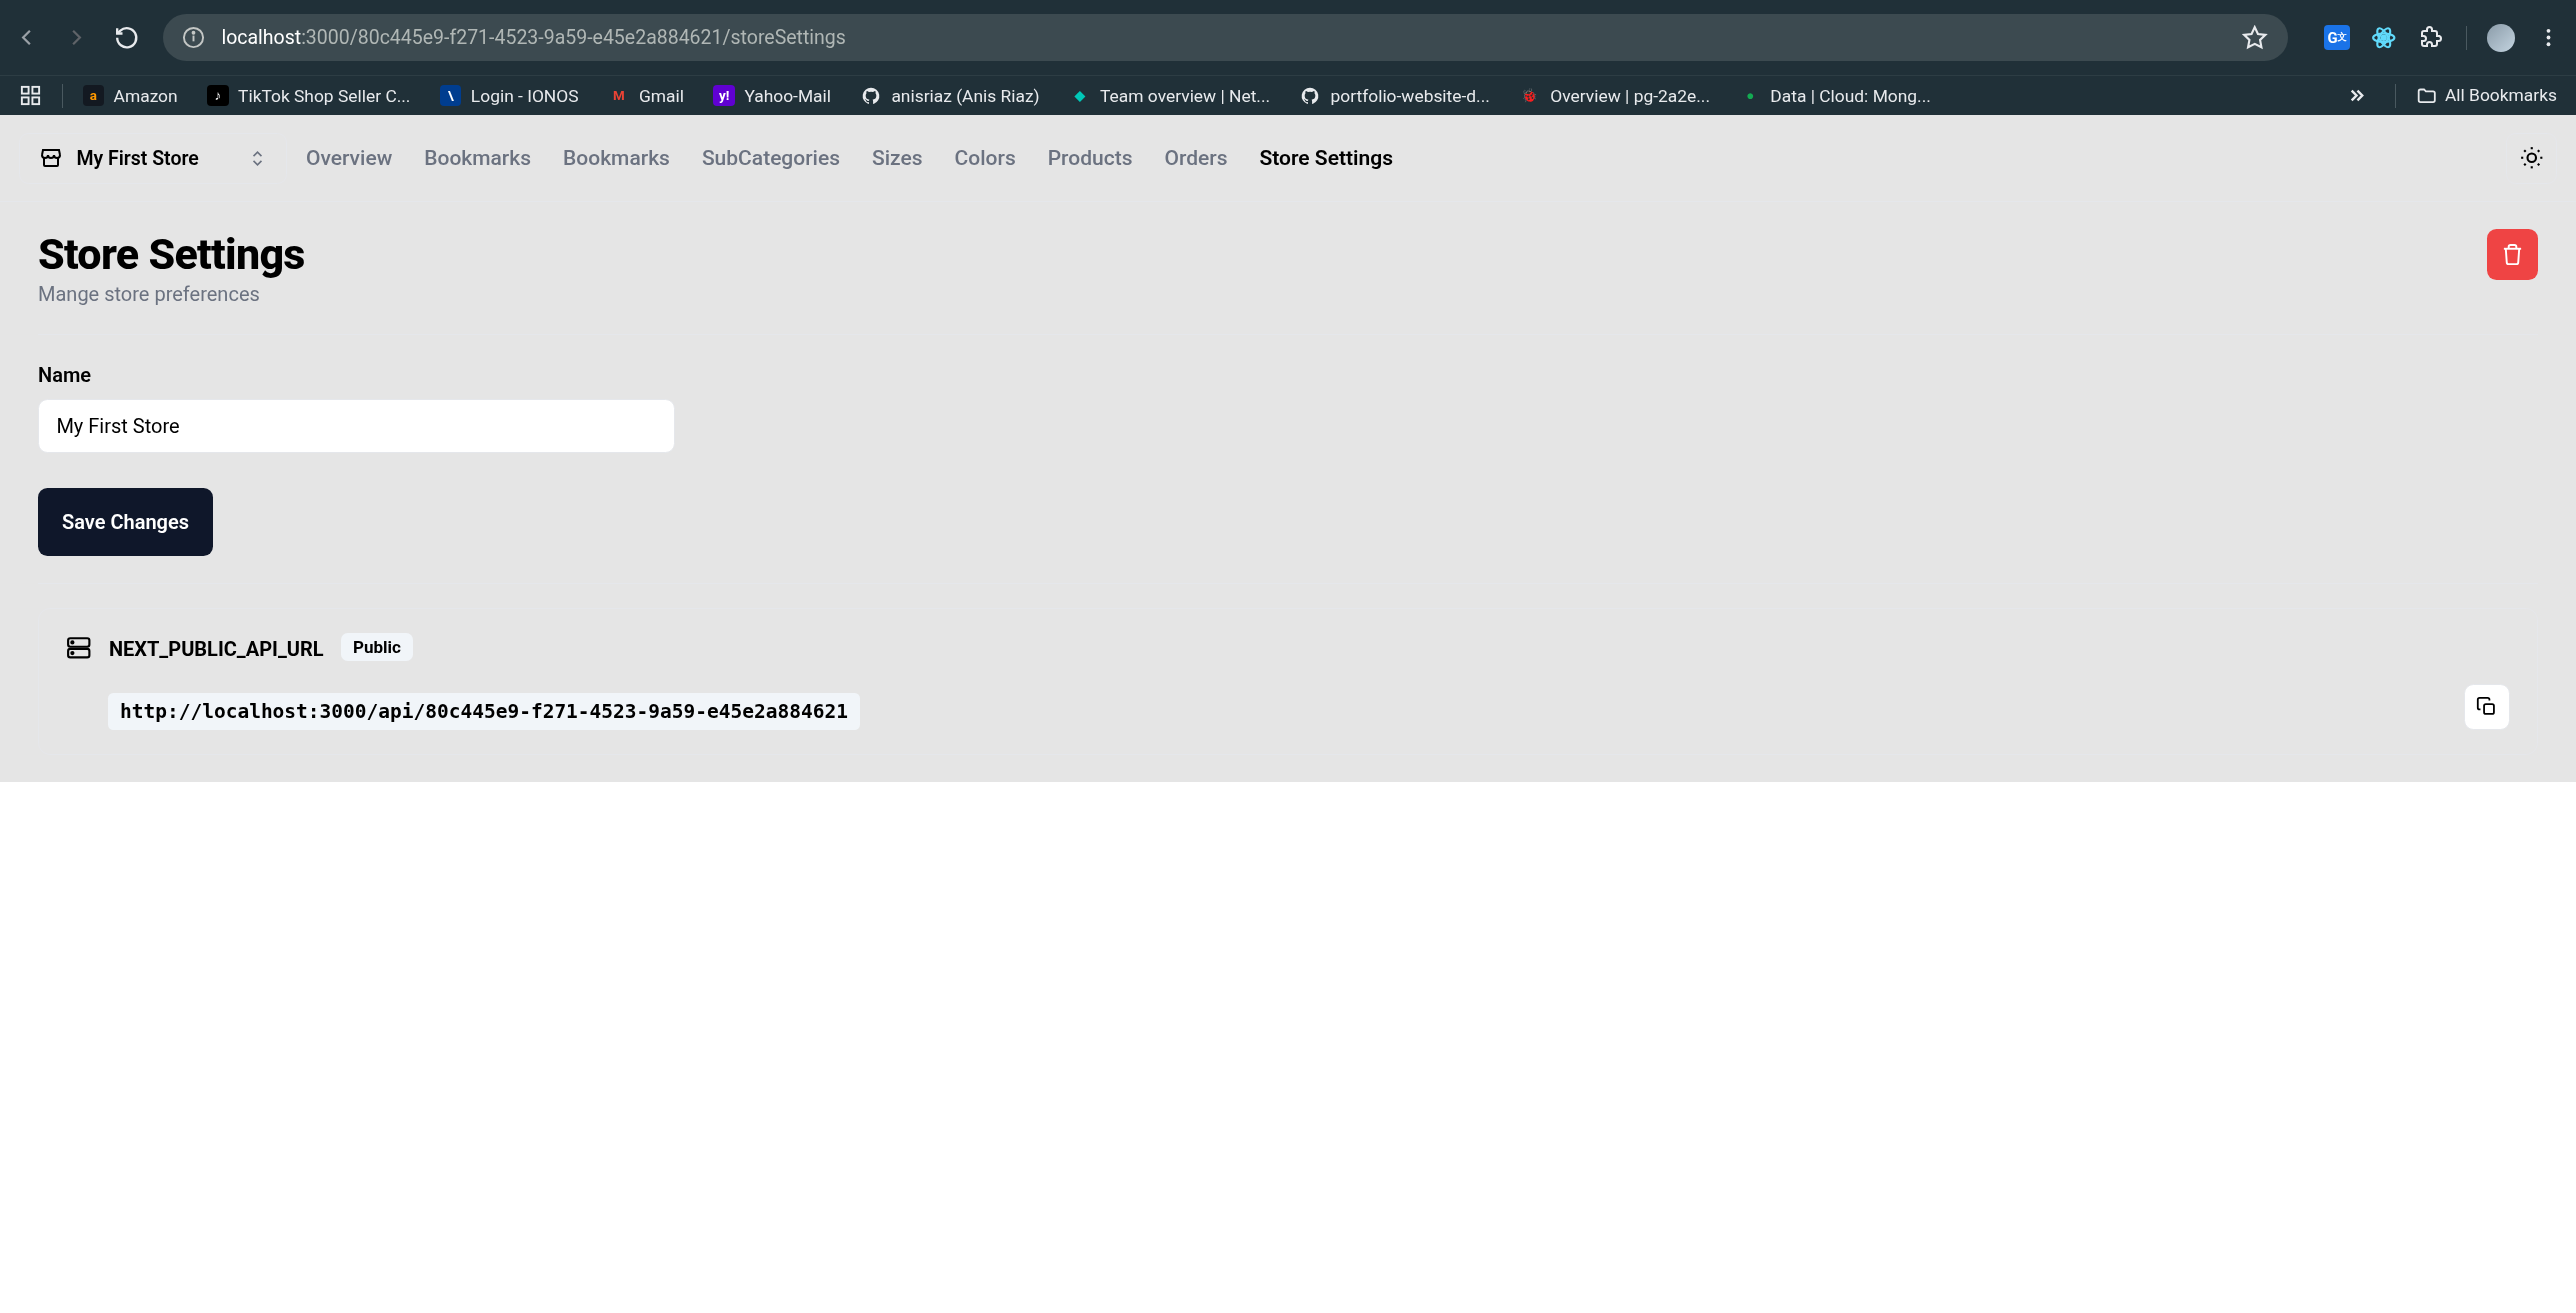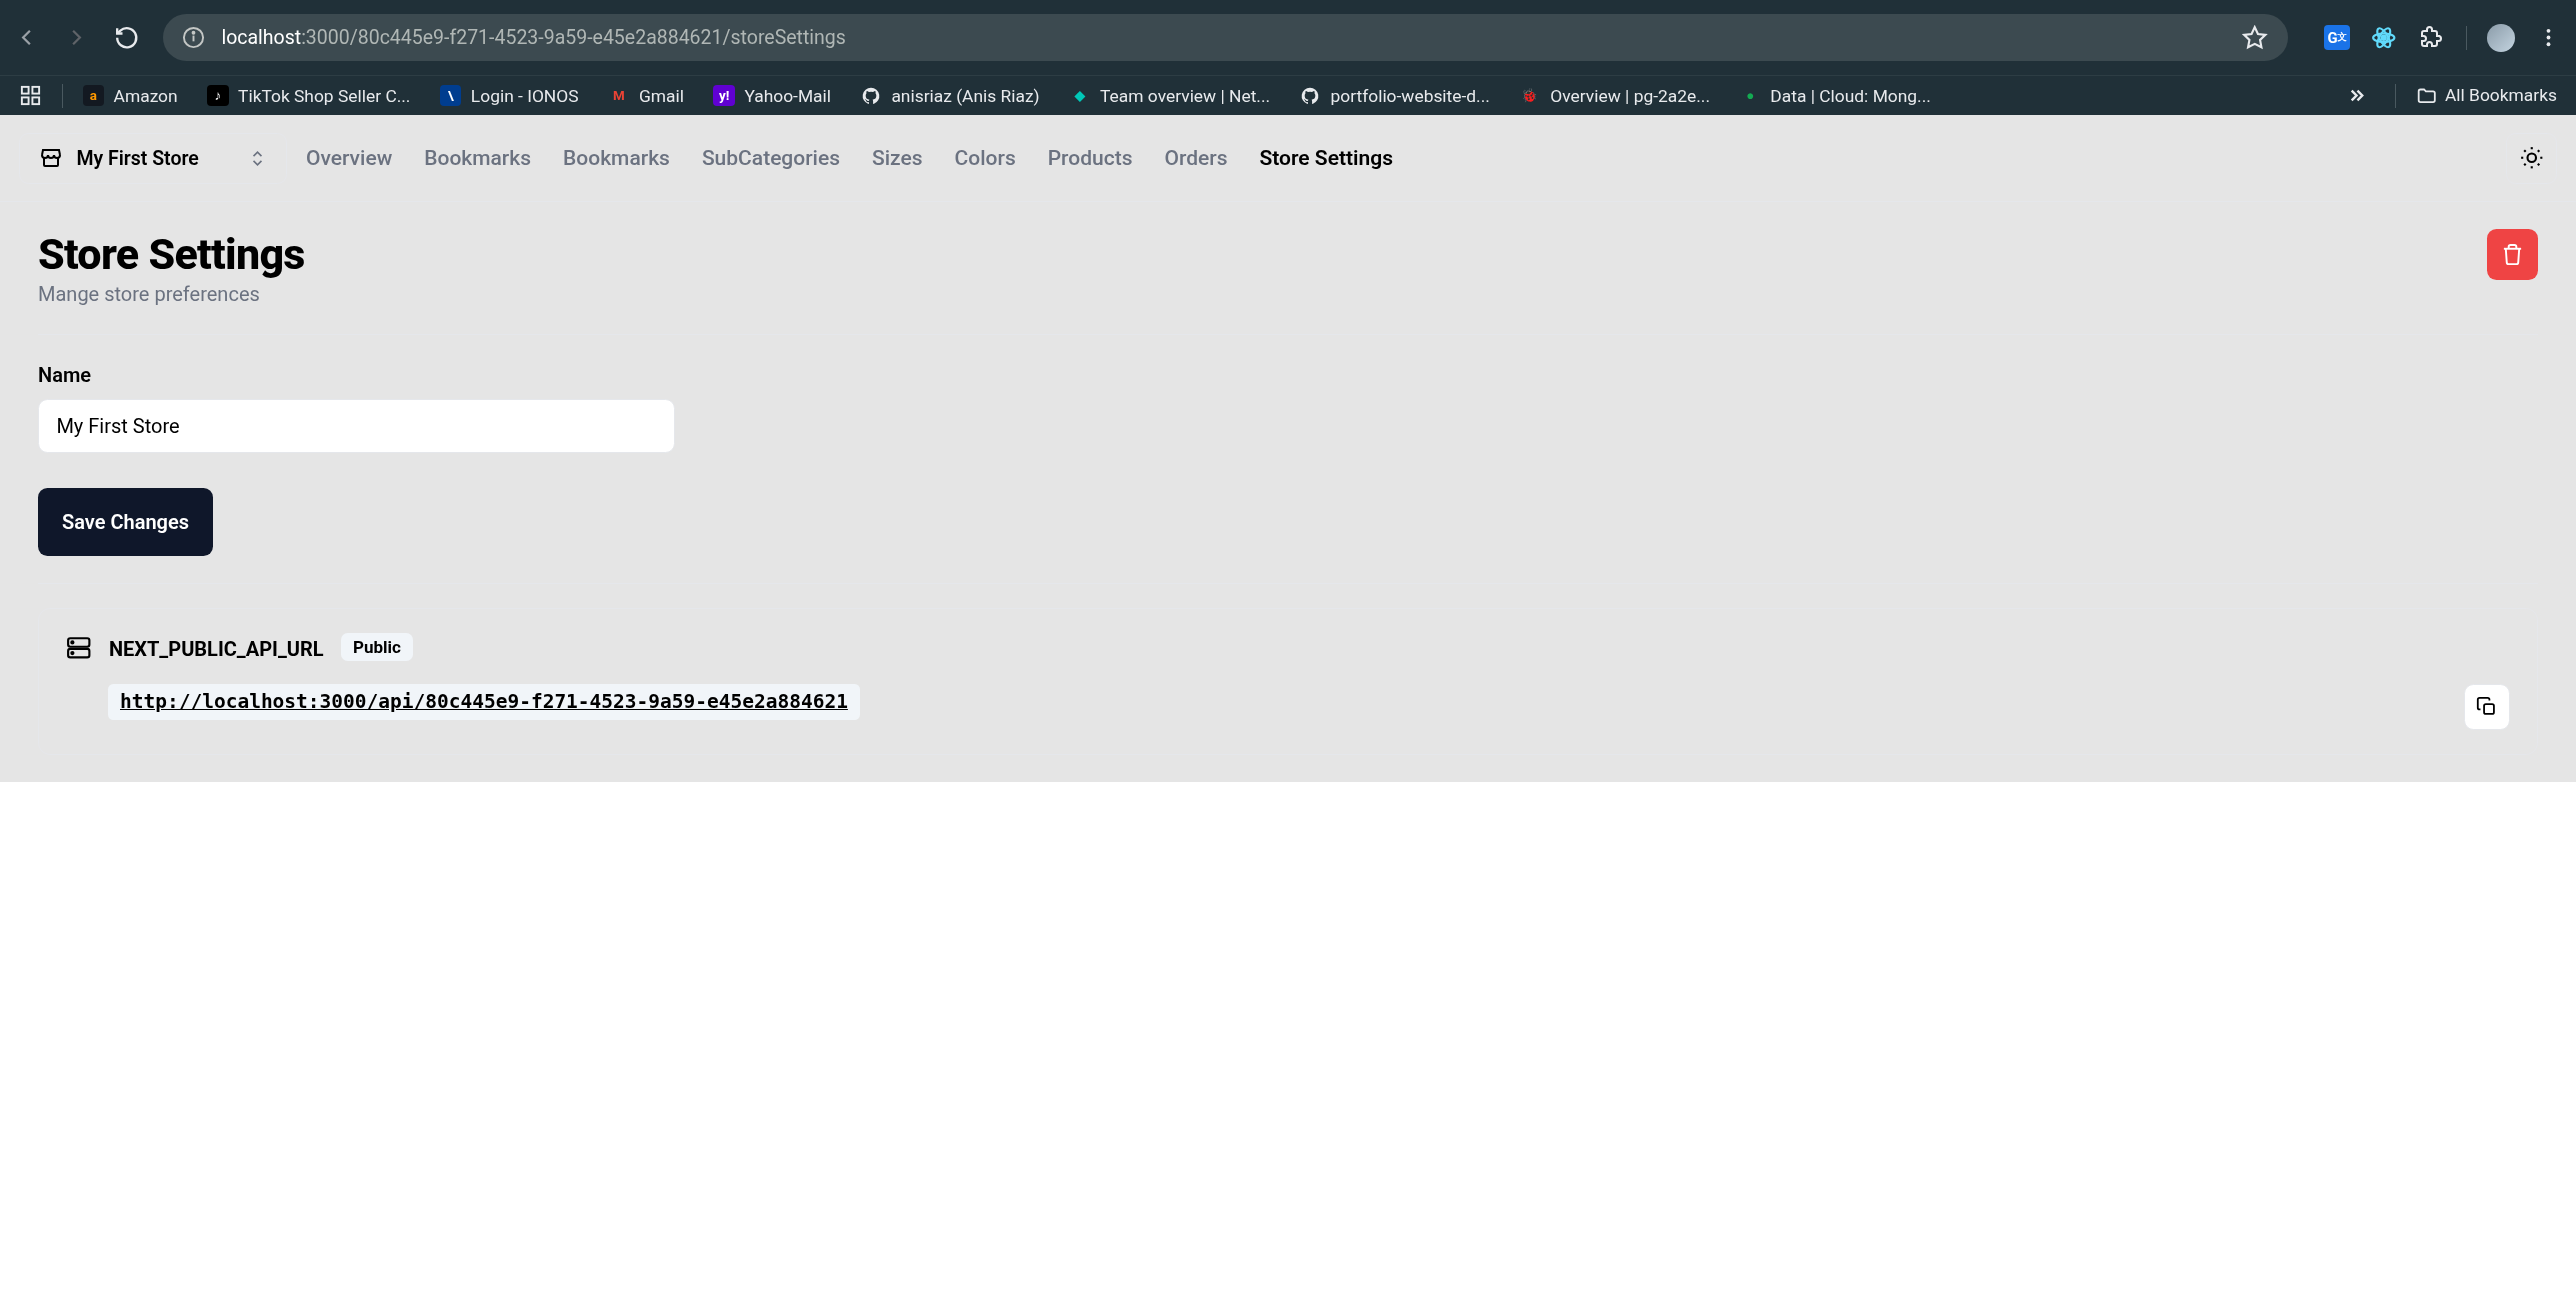--- a/index.html
+++ b/index.html
@@ -327,24 +327,23 @@
 .badge {
   background: #f1f5f9;
   border-radius: 6.7px;
   padding: 4px 12px;
   font-size: 17px;
   font-weight: 700;
 }
 
 .api-card-body {
   display: flex;
-  align-items: flex-start;
+  align-items: flex-end;
   margin-top: 23px;
   gap: 13.4px;
-  text-decoration: underline;
 }
 
 .api-url {
   font-family: ui-monospace, Menlo, Monaco, Consolas, monospace;
   background: #f1f5f9;
   border-radius: 5.4px;
   padding: 6.7px 12px;
   font-size: 19.5px;
   font-weight: 600;
   margin-left: 42px;

